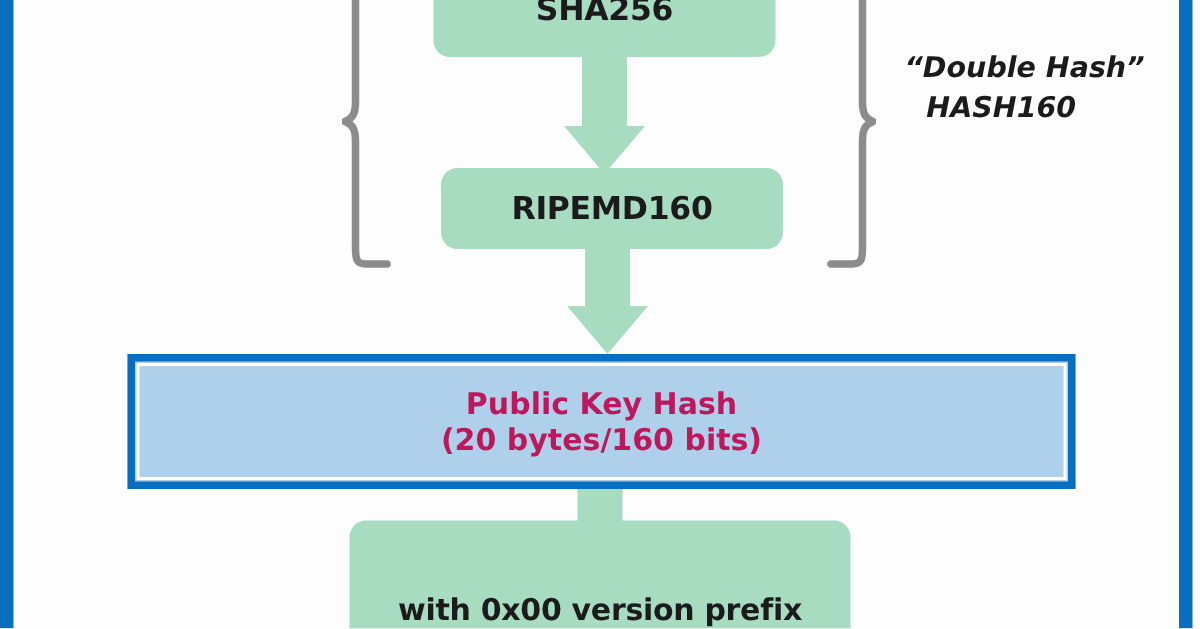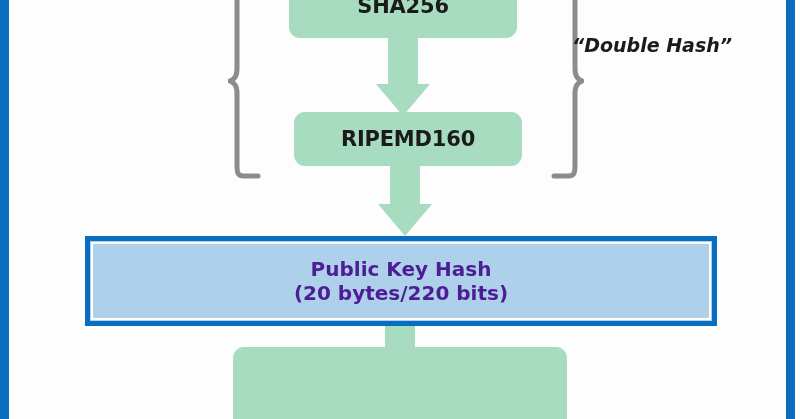--- a/index.html
+++ b/index.html
@@ -82,21 +82,21 @@
     height: 90px;
     box-sizing: border-box;
     background: #aed0ea;
     border: 5px solid #0a6ec0;
     outline: 2px solid #ffffff;
     outline-offset: -8px;
     display: flex;
     align-items: center;
     justify-content: center;
     text-align: center;
-    color: #4c1d95;
+    color: #be185d;
     font-family: "DejaVu Sans", sans-serif;
     font-weight: 600;
     font-size: 20px;
     z-index: 4;
   }
   #box-pubkeyhash .lines { line-height: 1.22; }
 
   
   .arrow {
     position: absolute;
@@ -155,21 +155,21 @@
     width: 160px;
     text-align: center;
     font-family: "DejaVu Sans", sans-serif;
     font-style: italic;
     font-weight: 600;
     font-size: 19px;
     line-height: 1.42;
     color: #1b1b1b;
     z-index: 5;
   }
-  #annotation-double-hash .ann-line { display: block; white-space: nowrap; }
+  #annotation-double-hash .ann-line { display: block; white-space: nowrap; padding-left: 31px; }
 </style>
 </head>
 <body>
 
 <div id="page">
 
   <div class="page-rule left"></div>
   <div class="page-rule right"></div>
 
   <div class="proc-box" id="box-sha256">
@@ -209,30 +209,32 @@
              L 35 86
              C 35 94 37 97 42 99
              C 37 101 35 104 35 112
              L 35 182
              C 35 190 35 194 28 194
              L 14 194" fill="none" stroke="#8c8c8c" stroke-width="5" stroke-linecap="round" stroke-linejoin="round"></path>
   </svg>
 
   <div id="annotation-double-hash">
     <span class="ann-line">“Double Hash”</span>
+    <span class="ann-line">HASH160</span>
   </div>
 
   <div id="box-pubkeyhash">
     <span class="lines">
       <span>Public Key Hash</span><br>
-      <span>(20 bytes/220 bits)</span>
+      <span>(20 bytes/160 bits)</span>
     </span>
   </div>
 
   <div id="connector-pkh-to-base58"></div>
 
   <div class="proc-box" id="box-base58">
     <span class="lines">
       <br>
+      <span>with 0x00 version prefix</span>
     </span>
   </div>
 
 </div>
 
 </body></html>

